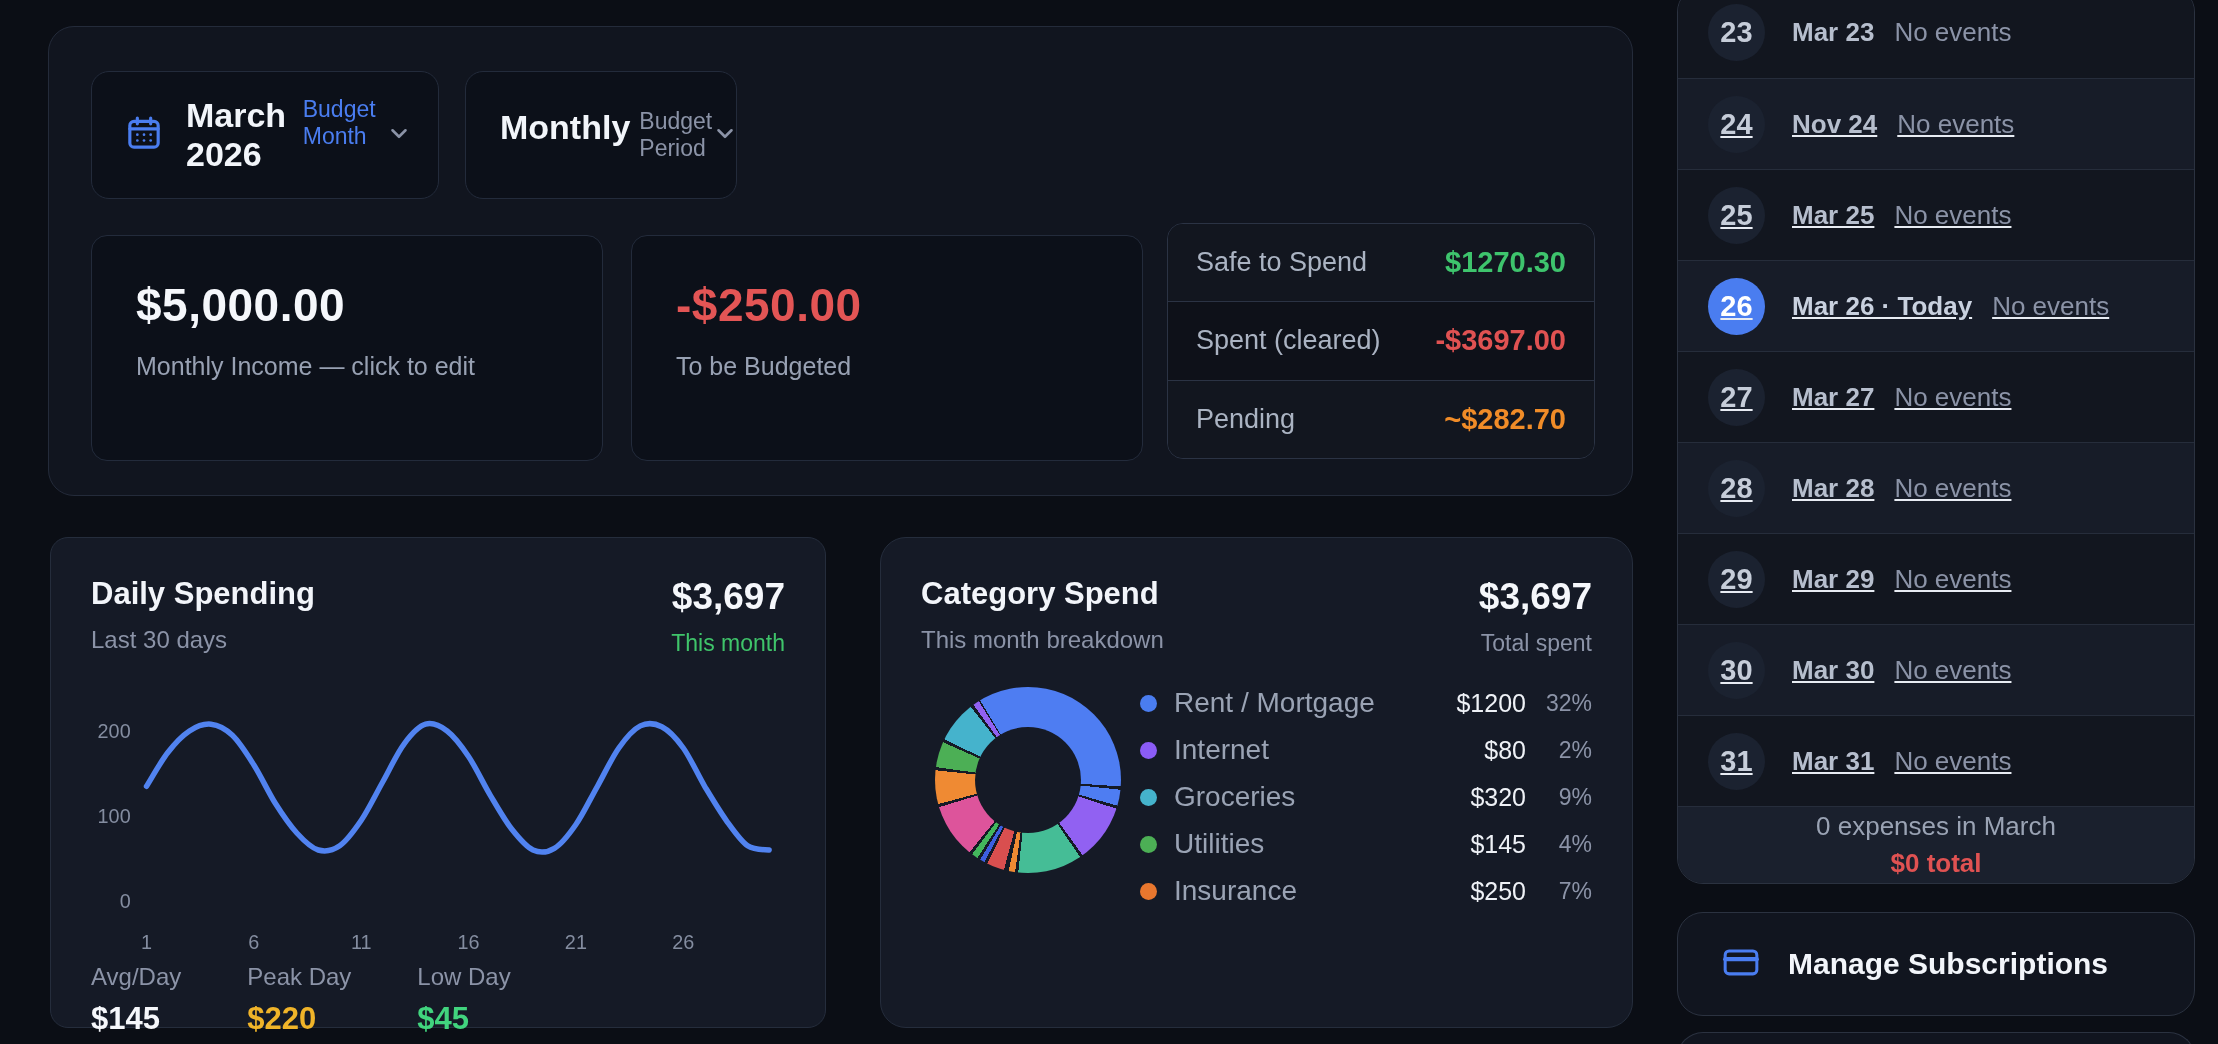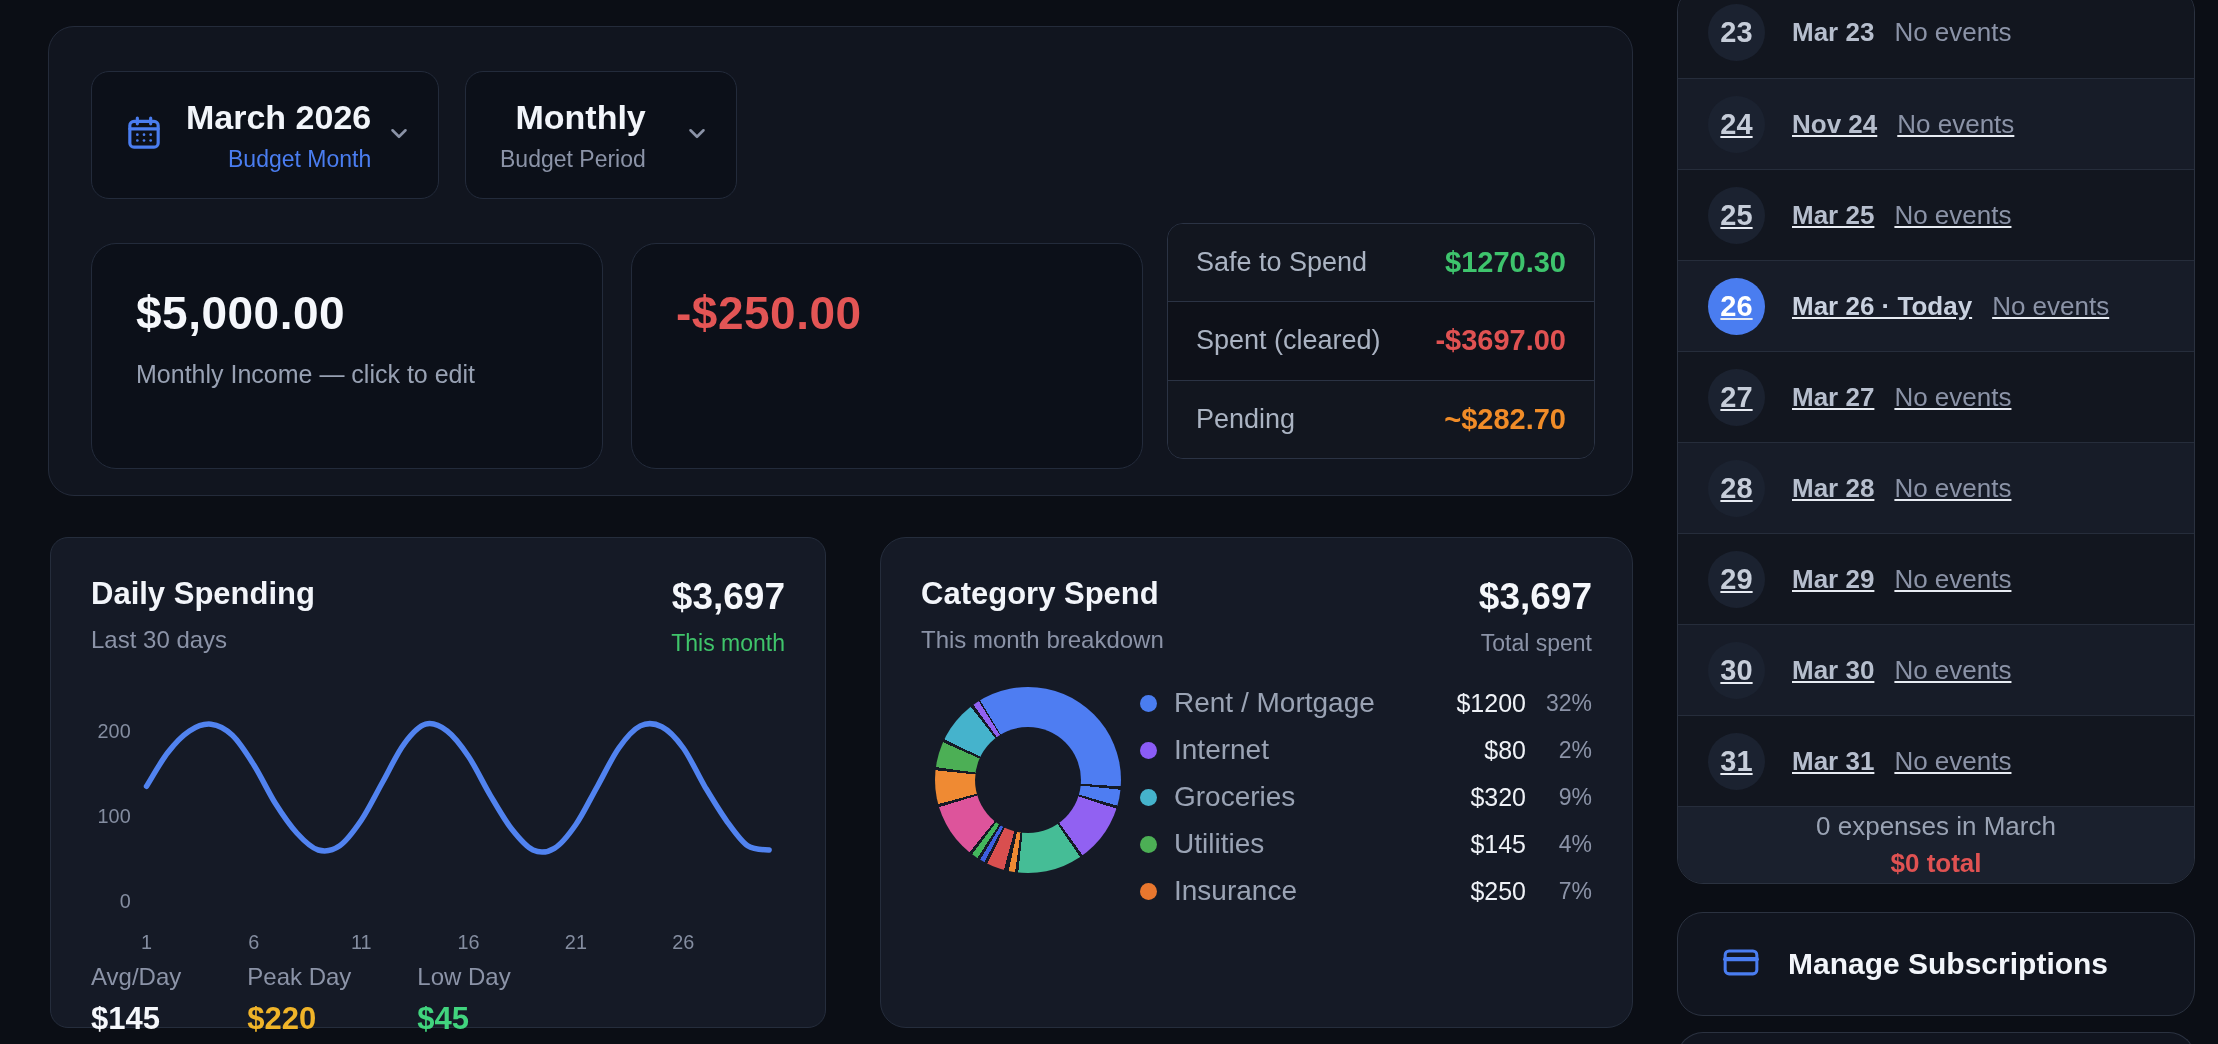--- a/index.html
+++ b/index.html
@@ -13,30 +13,30 @@
     position:absolute; left:48px; top:26px; width:1585px; height:470px;
     background:#11151f; border:1px solid #242b3a; border-radius:26px;
   }
   .dropdown {
     position:absolute; top:44px; height:128px; background:#0c1019;
     border:1px solid #232b3b; border-radius:18px;
     display:flex; align-items:center; cursor:pointer;
   }
   .dd-month { left:42px; width:348px; padding:0 26px 0 32px; }
   .dd-period { left:416px; width:272px; padding:0 26px 0 34px; }
-  .dd-texts { display:flex; flex-direction:column; gap:9px;text-align:right; }
+  .dd-texts { display:flex; flex-direction:row; gap:9px; }
   .dd-value { font-size:34px; font-weight:bold; color:#f2f5fa; }
   .dd-label { font-size:23px; }
   .dd-label.blue { color:#4a7df0; }
   .dd-label.gray { color:#8b93a7; }
   .cal-icon { margin-right:22px; flex:0 0 auto; }
   .chevron { margin-left:auto; flex:0 0 auto; }
   .stat-card {
-    position:absolute; top:216px; width:512px; height:226px;
-    background:#0c1019; border:1px solid #232b3b; border-radius:25px;
+    position:absolute; top:208px; width:512px; height:226px;
+    background:#0c1019; border:1px solid #232b3b; border-radius:16px;
     padding:42px 44px; cursor:pointer;
   }
   .stat-card .amount { font-size:46px; font-weight:bold; letter-spacing:.5px; }
   .stat-card .caption { font-size:25px; color:#98a1b3; margin-top:20px; }
   .amount.white { color:#f5f7fb; }
   .amount.red { color:#e35555; }
   .mini-table {
     position:absolute; left:1118px; top:196px; width:428px; height:236px;
     border:1px solid #2b3344; border-radius:16px; overflow:hidden;
     display:flex; flex-direction:column;
@@ -166,20 +166,21 @@
     </span>
   </div>
 
   <div class="stat-card" style="left:42px;">
     <div class="amount white">$5,000.00</div>
     <div class="caption">Monthly Income — click to edit</div>
   </div>
 
   <div class="stat-card" style="left:582px;">
     <div class="amount red">-$250.00</div>
+    <div class="caption">To be Budgeted</div>
   </div>
 
   <div class="mini-table" id="mini-table">
       <div class="mini-row">
         <span class="lbl">Safe to Spend</span>
         <span class="val" style="color: rgb(62, 196, 109);">$1270.30</span>
       </div>
       <div class="mini-row">
         <span class="lbl">Spent (cleared)</span>
         <span class="val" style="color: rgb(224, 82, 82);">-$3697.00</span>

